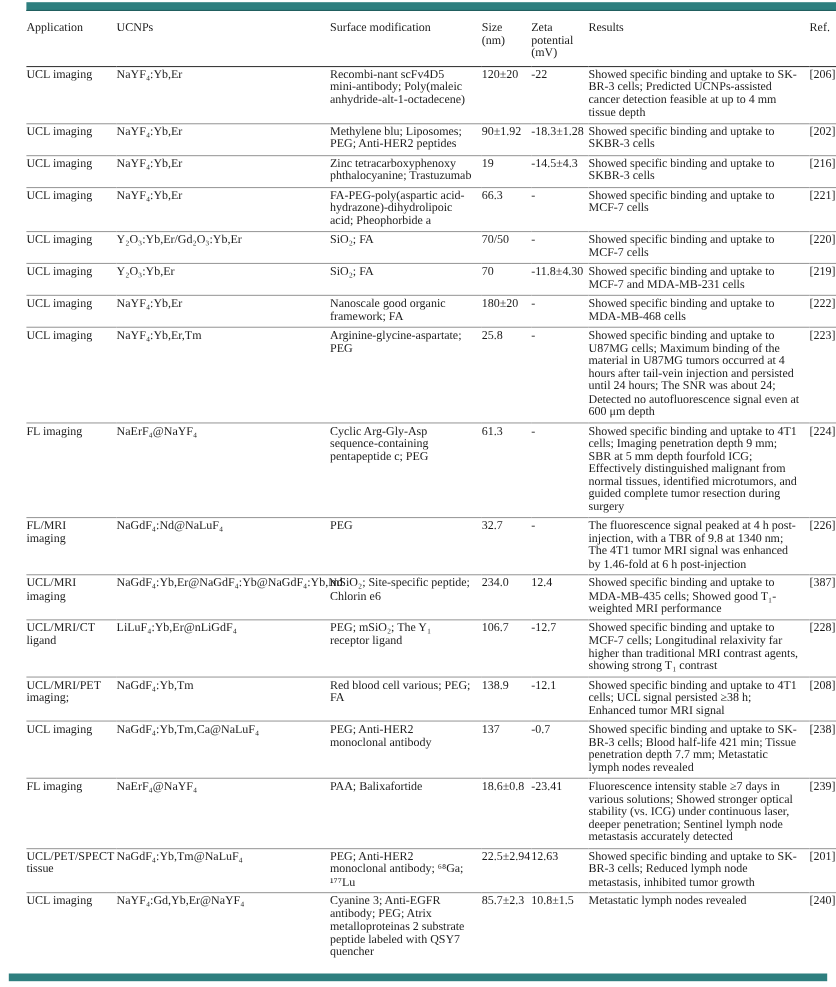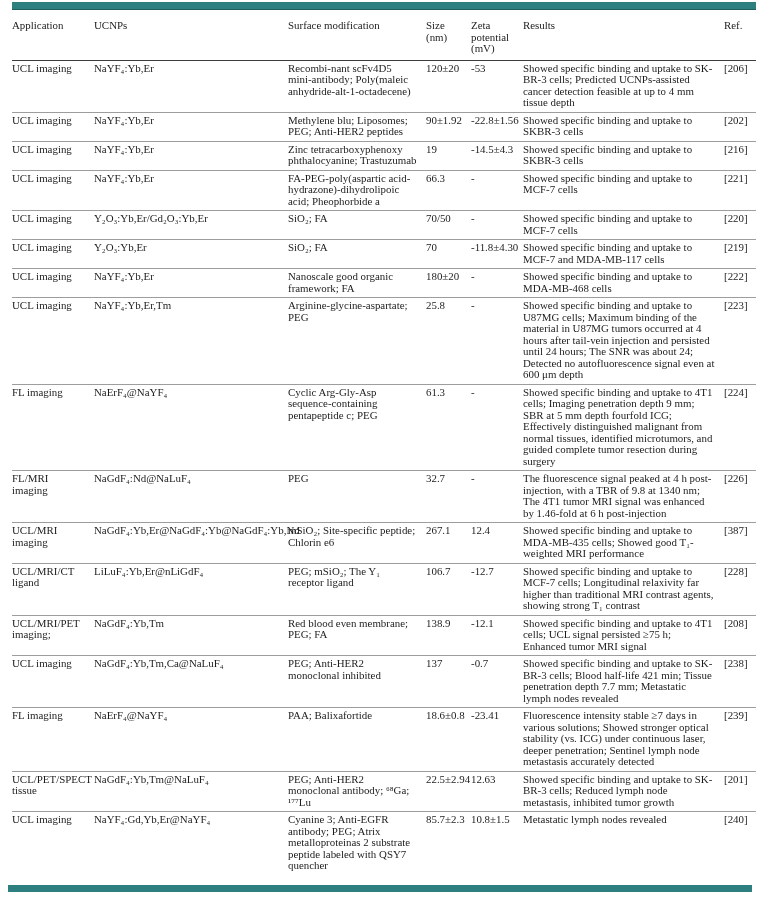--- a/index.html
+++ b/index.html
@@ -9,21 +9,21 @@
   }
   .page {
     position: relative;
     width: 760px;
     height: 897px;
     overflow: hidden;
     background: #ffffff;
     font-family: "Liberation Serif", "DejaVu Serif", serif;
     color: #1c1c1c;
     box-sizing: border-box;
-    padding: 0 12px;
+    padding: 0 24px;
   }
   .teal-bar {
     height: 7px;
     background: #2e7f7f;
     width: 744px;
   }
   .teal-bar.top {
     margin-top: 2px;
     border-bottom: 1px solid #215e5e;
   }
@@ -90,30 +90,30 @@
         <th class="col-results">Results</th>
         <th class="col-ref">Ref.</th>
       </tr>
     </thead>
     <tbody>
         <tr>
           <td class="col-application">UCL imaging</td>
           <td class="col-ucnps">NaYF₄:Yb,Er</td>
           <td class="col-surface">Recombi-nant scFv4D5 mini-antibody; Poly(maleic anhydride-alt-1-octadecene)</td>
           <td class="col-size">120±20</td>
-          <td class="col-zeta">-53</td>
+          <td class="col-zeta">-22</td>
           <td class="col-results">Showed specific binding and uptake to SK-BR-3 cells; Predicted UCNPs-assisted cancer detection feasible at up to 4 mm tissue depth</td>
           <td class="col-ref">[206]</td>
         </tr>
         <tr>
           <td class="col-application">UCL imaging</td>
           <td class="col-ucnps">NaYF₄:Yb,Er</td>
           <td class="col-surface">Methylene blu; Liposomes; PEG; Anti-HER2 peptides</td>
           <td class="col-size">90±1.92</td>
-          <td class="col-zeta">-22.8±1.56</td>
+          <td class="col-zeta">-18.3±1.28</td>
           <td class="col-results">Showed specific binding and uptake to SKBR-3 cells</td>
           <td class="col-ref">[202]</td>
         </tr>
         <tr>
           <td class="col-application">UCL imaging</td>
           <td class="col-ucnps">NaYF₄:Yb,Er</td>
           <td class="col-surface">Zinc tetracarboxyphenoxy phthalocyanine; Trastuzumab</td>
           <td class="col-size">19</td>
           <td class="col-zeta">-14.5±4.3</td>
           <td class="col-results">Showed specific binding and uptake to SKBR-3 cells</td>
@@ -136,21 +136,21 @@
           <td class="col-zeta">-</td>
           <td class="col-results">Showed specific binding and uptake to MCF-7 cells</td>
           <td class="col-ref">[220]</td>
         </tr>
         <tr>
           <td class="col-application">UCL imaging</td>
           <td class="col-ucnps">Y₂O₃:Yb,Er</td>
           <td class="col-surface">SiO₂; FA</td>
           <td class="col-size">70</td>
           <td class="col-zeta">-11.8±4.30</td>
-          <td class="col-results">Showed specific binding and uptake to MCF-7 and MDA-MB-117 cells</td>
+          <td class="col-results">Showed specific binding and uptake to MCF-7 and MDA-MB-231 cells</td>
           <td class="col-ref">[219]</td>
         </tr>
         <tr>
           <td class="col-application">UCL imaging</td>
           <td class="col-ucnps">NaYF₄:Yb,Er</td>
           <td class="col-surface">Nanoscale good organic framework; FA</td>
           <td class="col-size">180±20</td>
           <td class="col-zeta">-</td>
           <td class="col-results">Showed specific binding and uptake to MDA-MB-468 cells</td>
           <td class="col-ref">[222]</td>
@@ -179,47 +179,47 @@
           <td class="col-surface">PEG</td>
           <td class="col-size">32.7</td>
           <td class="col-zeta">-</td>
           <td class="col-results">The fluorescence signal peaked at 4 h post-injection, with a TBR of 9.8 at 1340 nm; The 4T1 tumor MRI signal was enhanced by 1.46-fold at 6 h post-injection</td>
           <td class="col-ref">[226]</td>
         </tr>
         <tr>
           <td class="col-application">UCL/MRI imaging</td>
           <td class="col-ucnps">NaGdF₄:Yb,Er@NaGdF₄:Yb@NaGdF₄:Yb,Nd</td>
           <td class="col-surface">mSiO₂; Site-specific peptide; Chlorin e6</td>
-          <td class="col-size">267.1</td>
+          <td class="col-size">234.0</td>
           <td class="col-zeta">12.4</td>
           <td class="col-results">Showed specific binding and uptake to MDA-MB-435 cells; Showed good T₁-weighted MRI performance</td>
           <td class="col-ref">[387]</td>
         </tr>
         <tr>
           <td class="col-application">UCL/MRI/CT ligand</td>
           <td class="col-ucnps">LiLuF₄:Yb,Er@nLiGdF₄</td>
           <td class="col-surface">PEG; mSiO₂; The Y₁ receptor ligand</td>
           <td class="col-size">106.7</td>
           <td class="col-zeta">-12.7</td>
           <td class="col-results">Showed specific binding and uptake to MCF-7 cells; Longitudinal relaxivity far higher than traditional MRI contrast agents, showing strong T₁ contrast</td>
           <td class="col-ref">[228]</td>
         </tr>
         <tr>
           <td class="col-application">UCL/MRI/PET imaging;</td>
           <td class="col-ucnps">NaGdF₄:Yb,Tm</td>
-          <td class="col-surface">Red blood even membrane; PEG; FA</td>
+          <td class="col-surface">Red blood cell various; PEG; FA</td>
           <td class="col-size">138.9</td>
           <td class="col-zeta">-12.1</td>
-          <td class="col-results">Showed specific binding and uptake to 4T1 cells; UCL signal persisted ≥75 h; Enhanced tumor MRI signal</td>
+          <td class="col-results">Showed specific binding and uptake to 4T1 cells; UCL signal persisted ≥38 h; Enhanced tumor MRI signal</td>
           <td class="col-ref">[208]</td>
         </tr>
         <tr>
           <td class="col-application">UCL imaging</td>
           <td class="col-ucnps">NaGdF₄:Yb,Tm,Ca@NaLuF₄</td>
-          <td class="col-surface">PEG; Anti-HER2 monoclonal inhibited</td>
+          <td class="col-surface">PEG; Anti-HER2 monoclonal antibody</td>
           <td class="col-size">137</td>
           <td class="col-zeta">-0.7</td>
           <td class="col-results">Showed specific binding and uptake to SK-BR-3 cells; Blood half-life 421 min; Tissue penetration depth 7.7 mm; Metastatic lymph nodes revealed</td>
           <td class="col-ref">[238]</td>
         </tr>
         <tr>
           <td class="col-application">FL imaging</td>
           <td class="col-ucnps">NaErF₄@NaYF₄</td>
           <td class="col-surface">PAA; Balixafortide</td>
           <td class="col-size">18.6±0.8</td>

